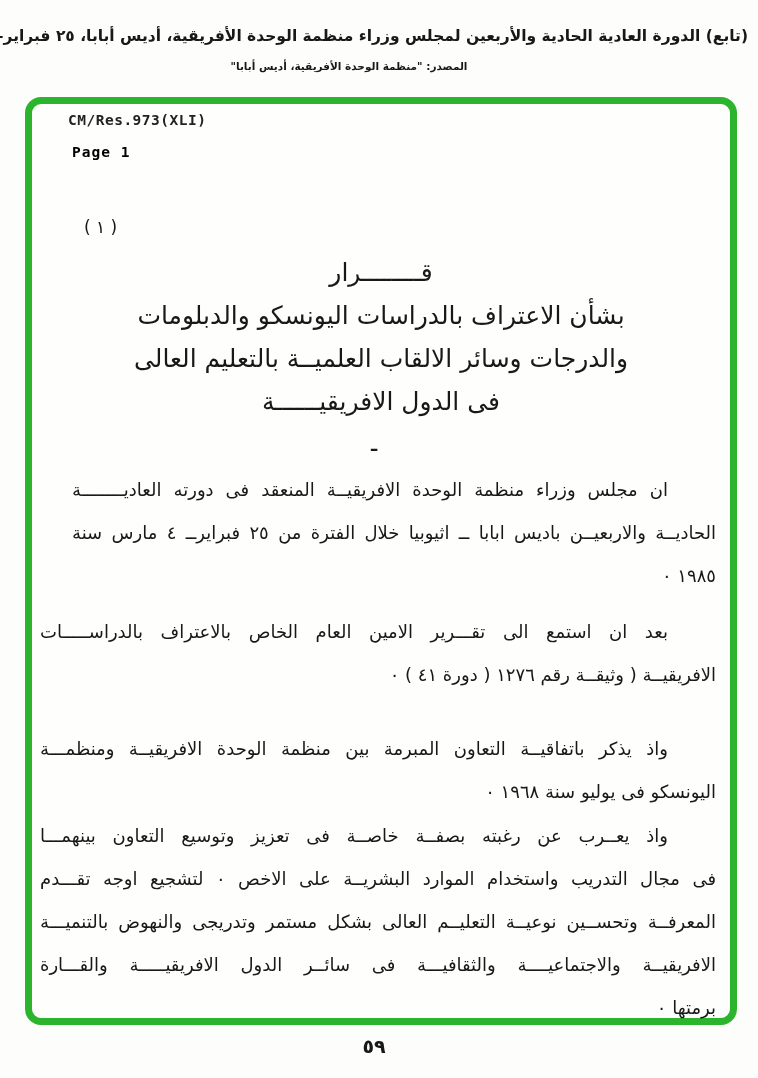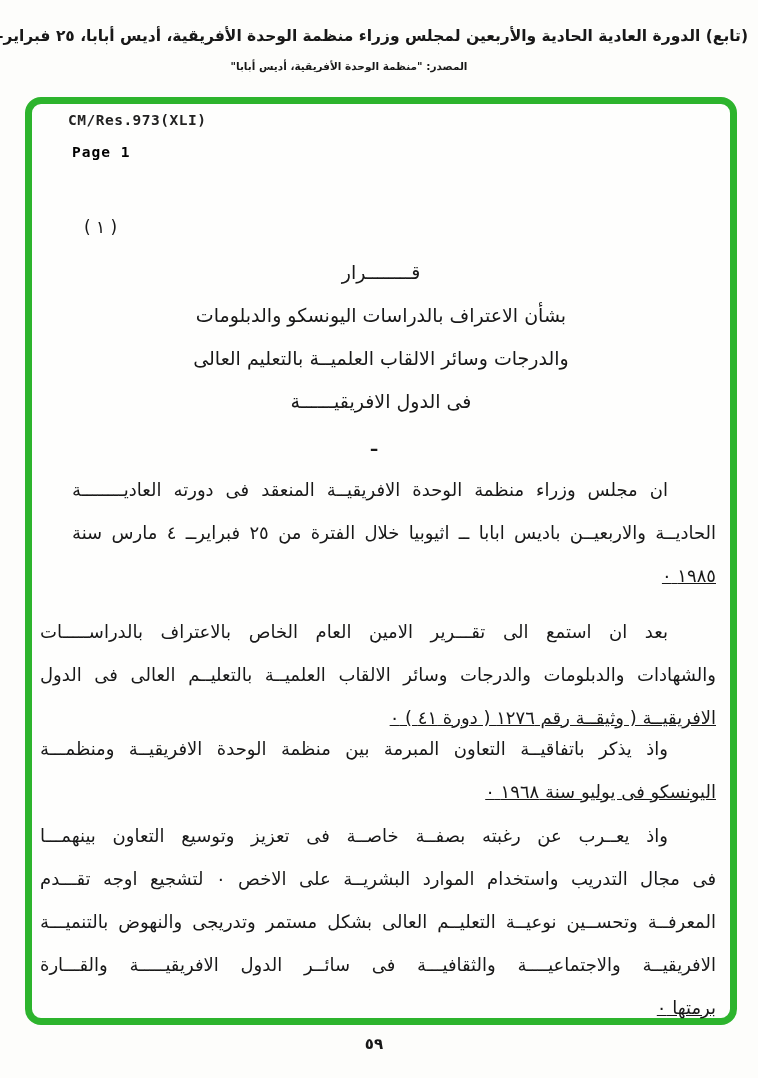--- a/index.html
+++ b/index.html
@@ -43,51 +43,51 @@
     font-size:14.5px;font-weight:bold;letter-spacing:1px;
     color:#000000;
   }
   .itemnum{
     position:absolute;left:52px;top:113px;
     direction:rtl;font-size:17px;
   }
   .titleblock{
     position:absolute;top:147px;left:40px;right:40px;
     direction:rtl;text-align:center;
-    font-size:19px;line-height:43px;
+    font-size:25px;line-height:43px;
     white-space:nowrap;
   }
   .divider{
     position:absolute;top:330px;left:0;right:14px;
     text-align:center;font-size:18px;font-weight:bold;
   }
   .para{
     position:absolute;left:8px;right:14px;
     direction:rtl;
     font-size:18px;line-height:43px;
     white-space:nowrap;
   }
   .para .ln{
     direction:rtl;
     text-align:justify;
     text-align-last:justify;
     white-space:normal;
     overflow:hidden;height:43px;
   }
   .para .ln.ind{padding-right:48px;}
-  .para .ln.end{text-align:center;text-align-last:right;text-decoration:underline;}
+  .para .ln.end{text-align:center;text-align-last:right;}
   .p1{top:364px;margin-left:32px;}
   .p2{top:506px;}
   .p3{top:623px;}
   .p4{top:710px;}
   
   .footer{
     position:absolute;top:1035px;left:0;right:10px;
     text-align:center;direction:rtl;
-    font-size:15px;font-weight:bold;
+    font-size:19px;font-weight:bold;
   }
 </style>
 </head>
 <body style="color: rgb(24, 24, 24);">
 
 <div class="hdr1">(تابع)  الدورة العادية الحادية والأربعين لمجلس وزراء منظمة الوحدة الأفريقية، أديس أبابا، ٢٥ فبراير– ٤ مارس ١٩٨٥</div>
 <div class="hdr2">المصدر:  "منظمة الوحدة الأفريقية، أديس أبابا"</div>
 
 <div class="docbox" style="border-color: rgb(45, 180, 45);">
 
@@ -106,21 +106,20 @@
   <div class="divider">ـ</div>
 
   <div class="para p1">
     <div class="ln ind">ان مجلس وزراء منظمة الوحدة الافريقيــة المنعقد فى دورته العاديــــــــة</div>
     <div class="ln">الحاديــة والاربعيــن باديس ابابا ــ اثيوبيا خلال الفترة من ٢٥ فبرايرــ ٤ مارس سنة</div>
     <div class="ln end">١٩٨٥ ٠</div>
   </div>
 
   <div class="para p2">
     <div class="ln ind">بعد ان استمع الى تقـــرير الامين العام الخاص بالاعتراف بالدراســـــات</div>
-    <div class="ln">والشهادات والدبلومات والدرجات وسائر الالقاب  العلميــة بالتعليــم العالى فى الدول</div>
     <div class="ln end">الافريقيــة ( وثيقــة رقم ١٢٧٦ ( دورة ٤١ ) ٠</div>
   </div>
 
   <div class="para p3">
     <div class="ln ind">واذ يذكر باتفاقيــة التعاون  المبرمة بين منظمة الوحدة الافريقيــة ومنظمـــة</div>
     <div class="ln end">اليونسكو فى يوليو سنة ١٩٦٨ ٠</div>
   </div>
 
   <div class="para p4">
     <div class="ln ind">واذ يعــرب  عن رغبته بصفــة خاصــة فى تعزيز وتوسيع التعاون  بينهمـــا</div>

